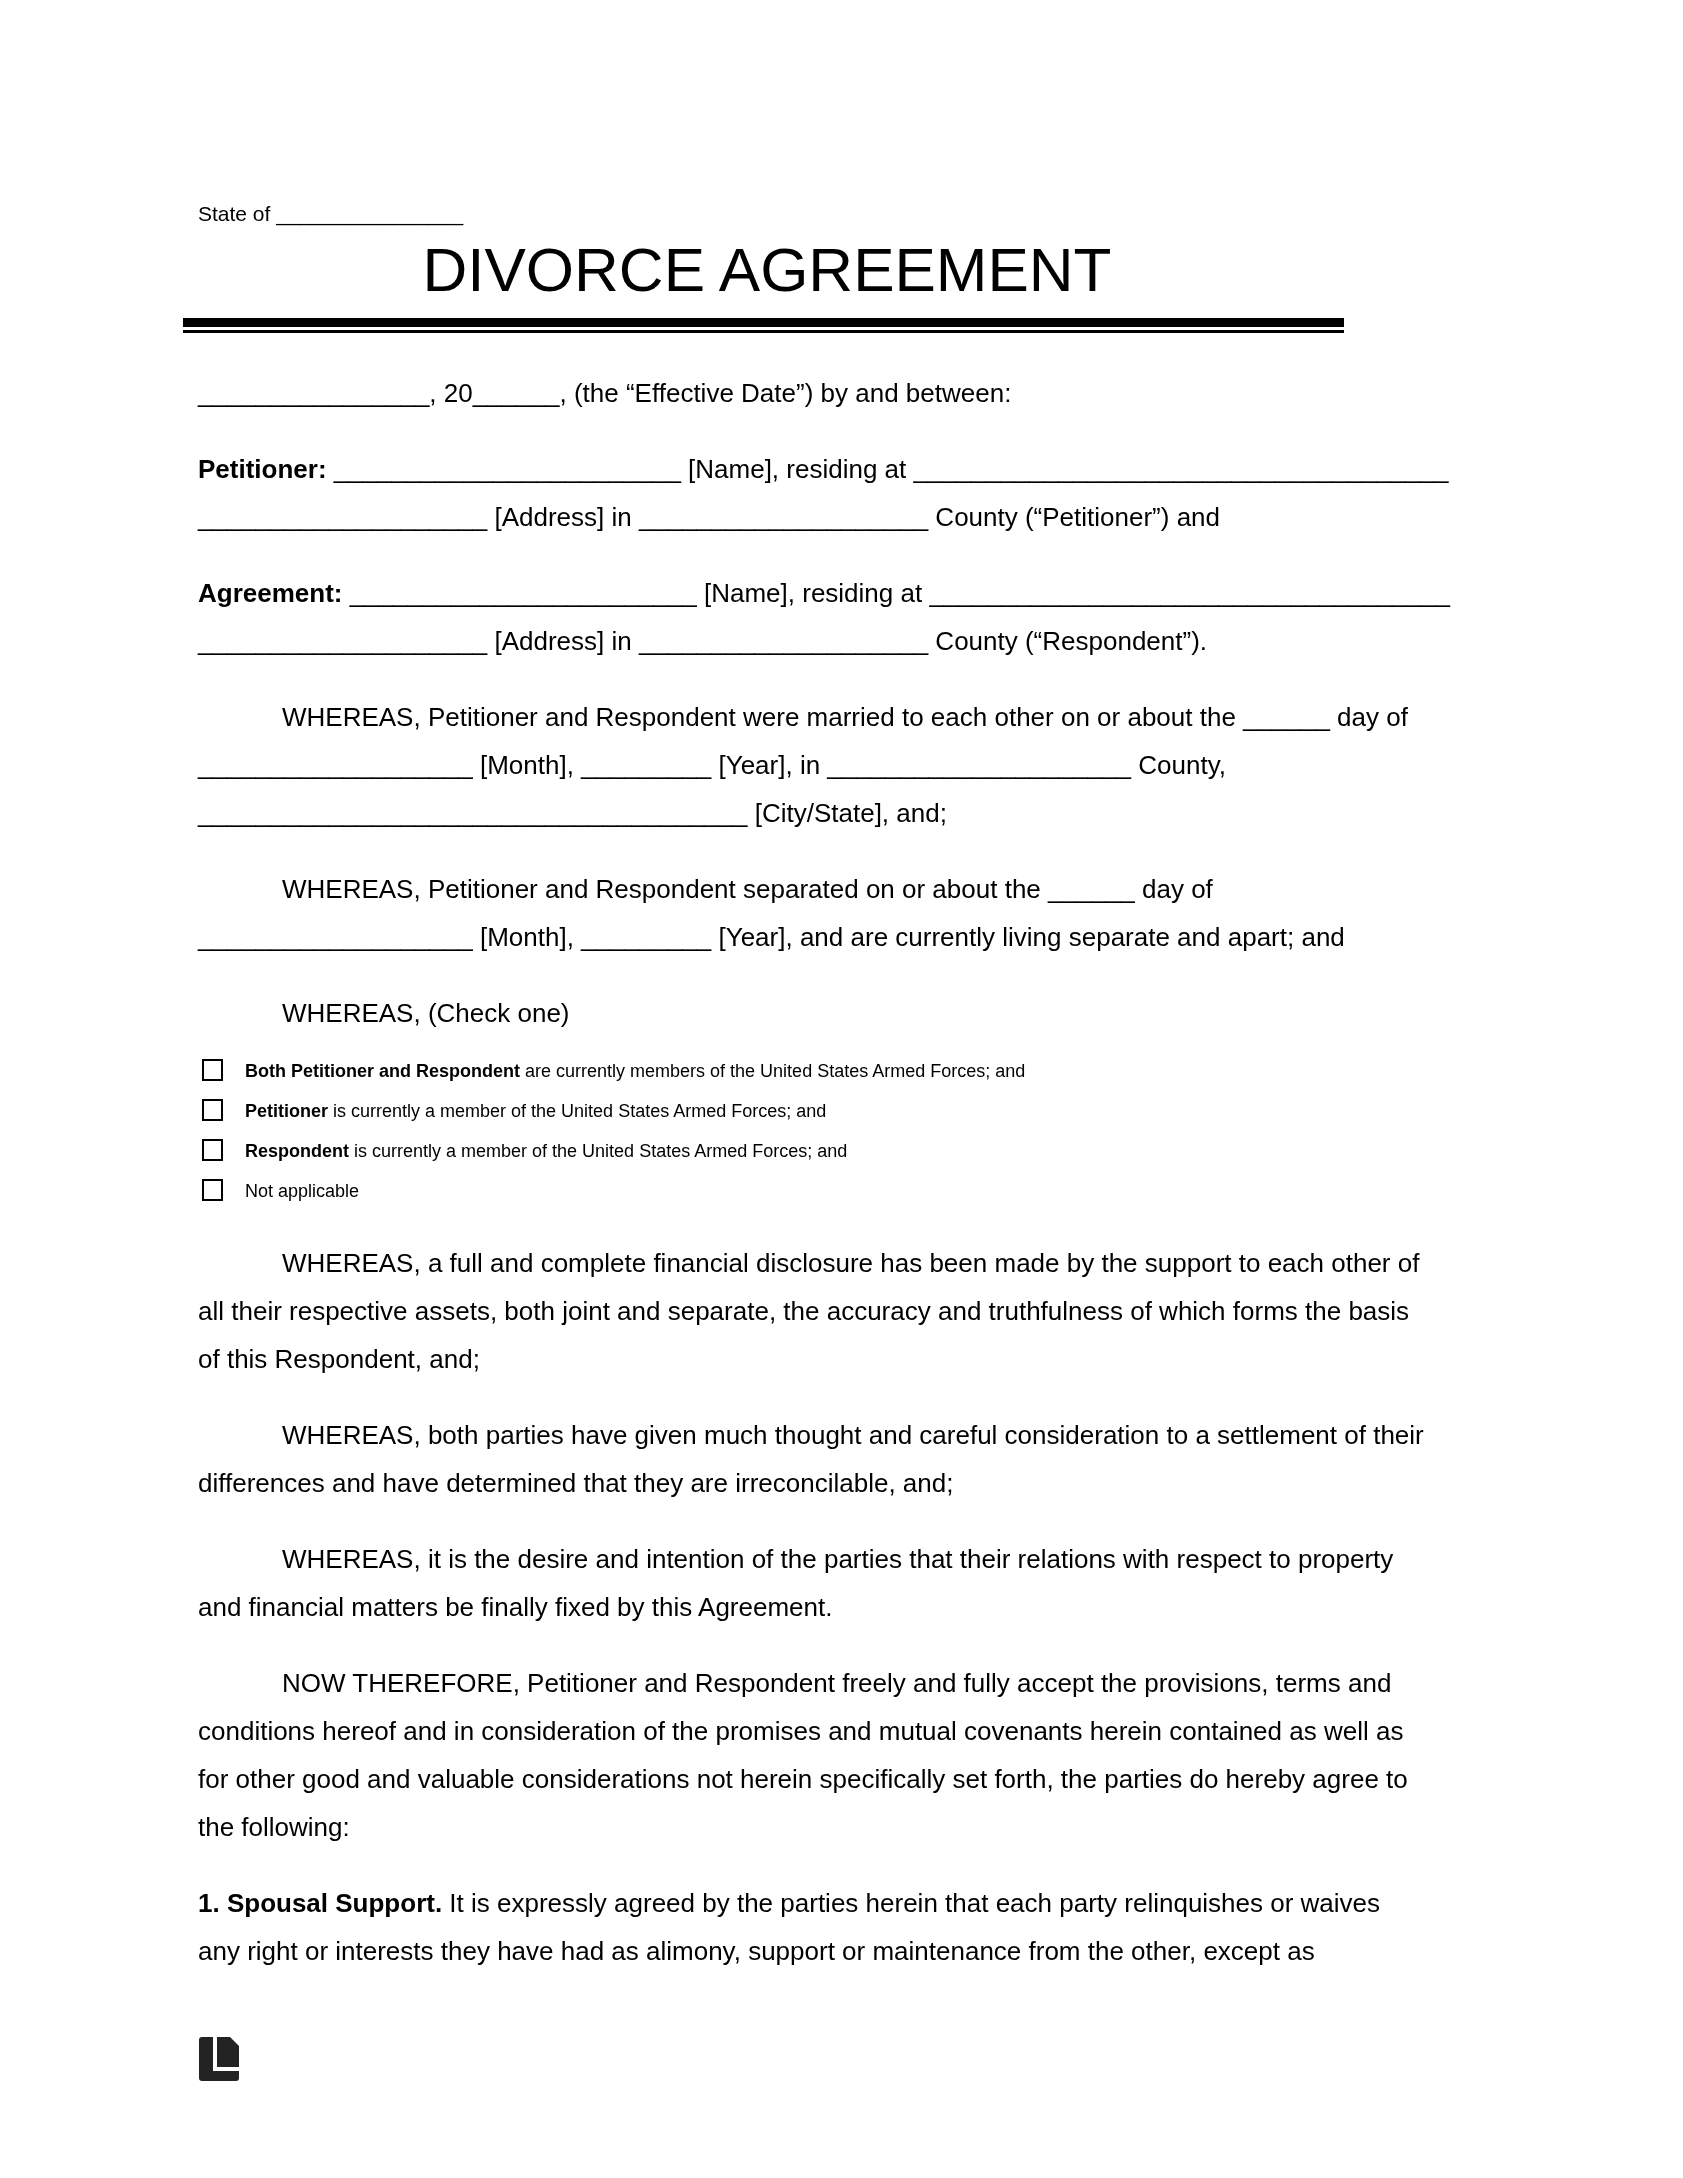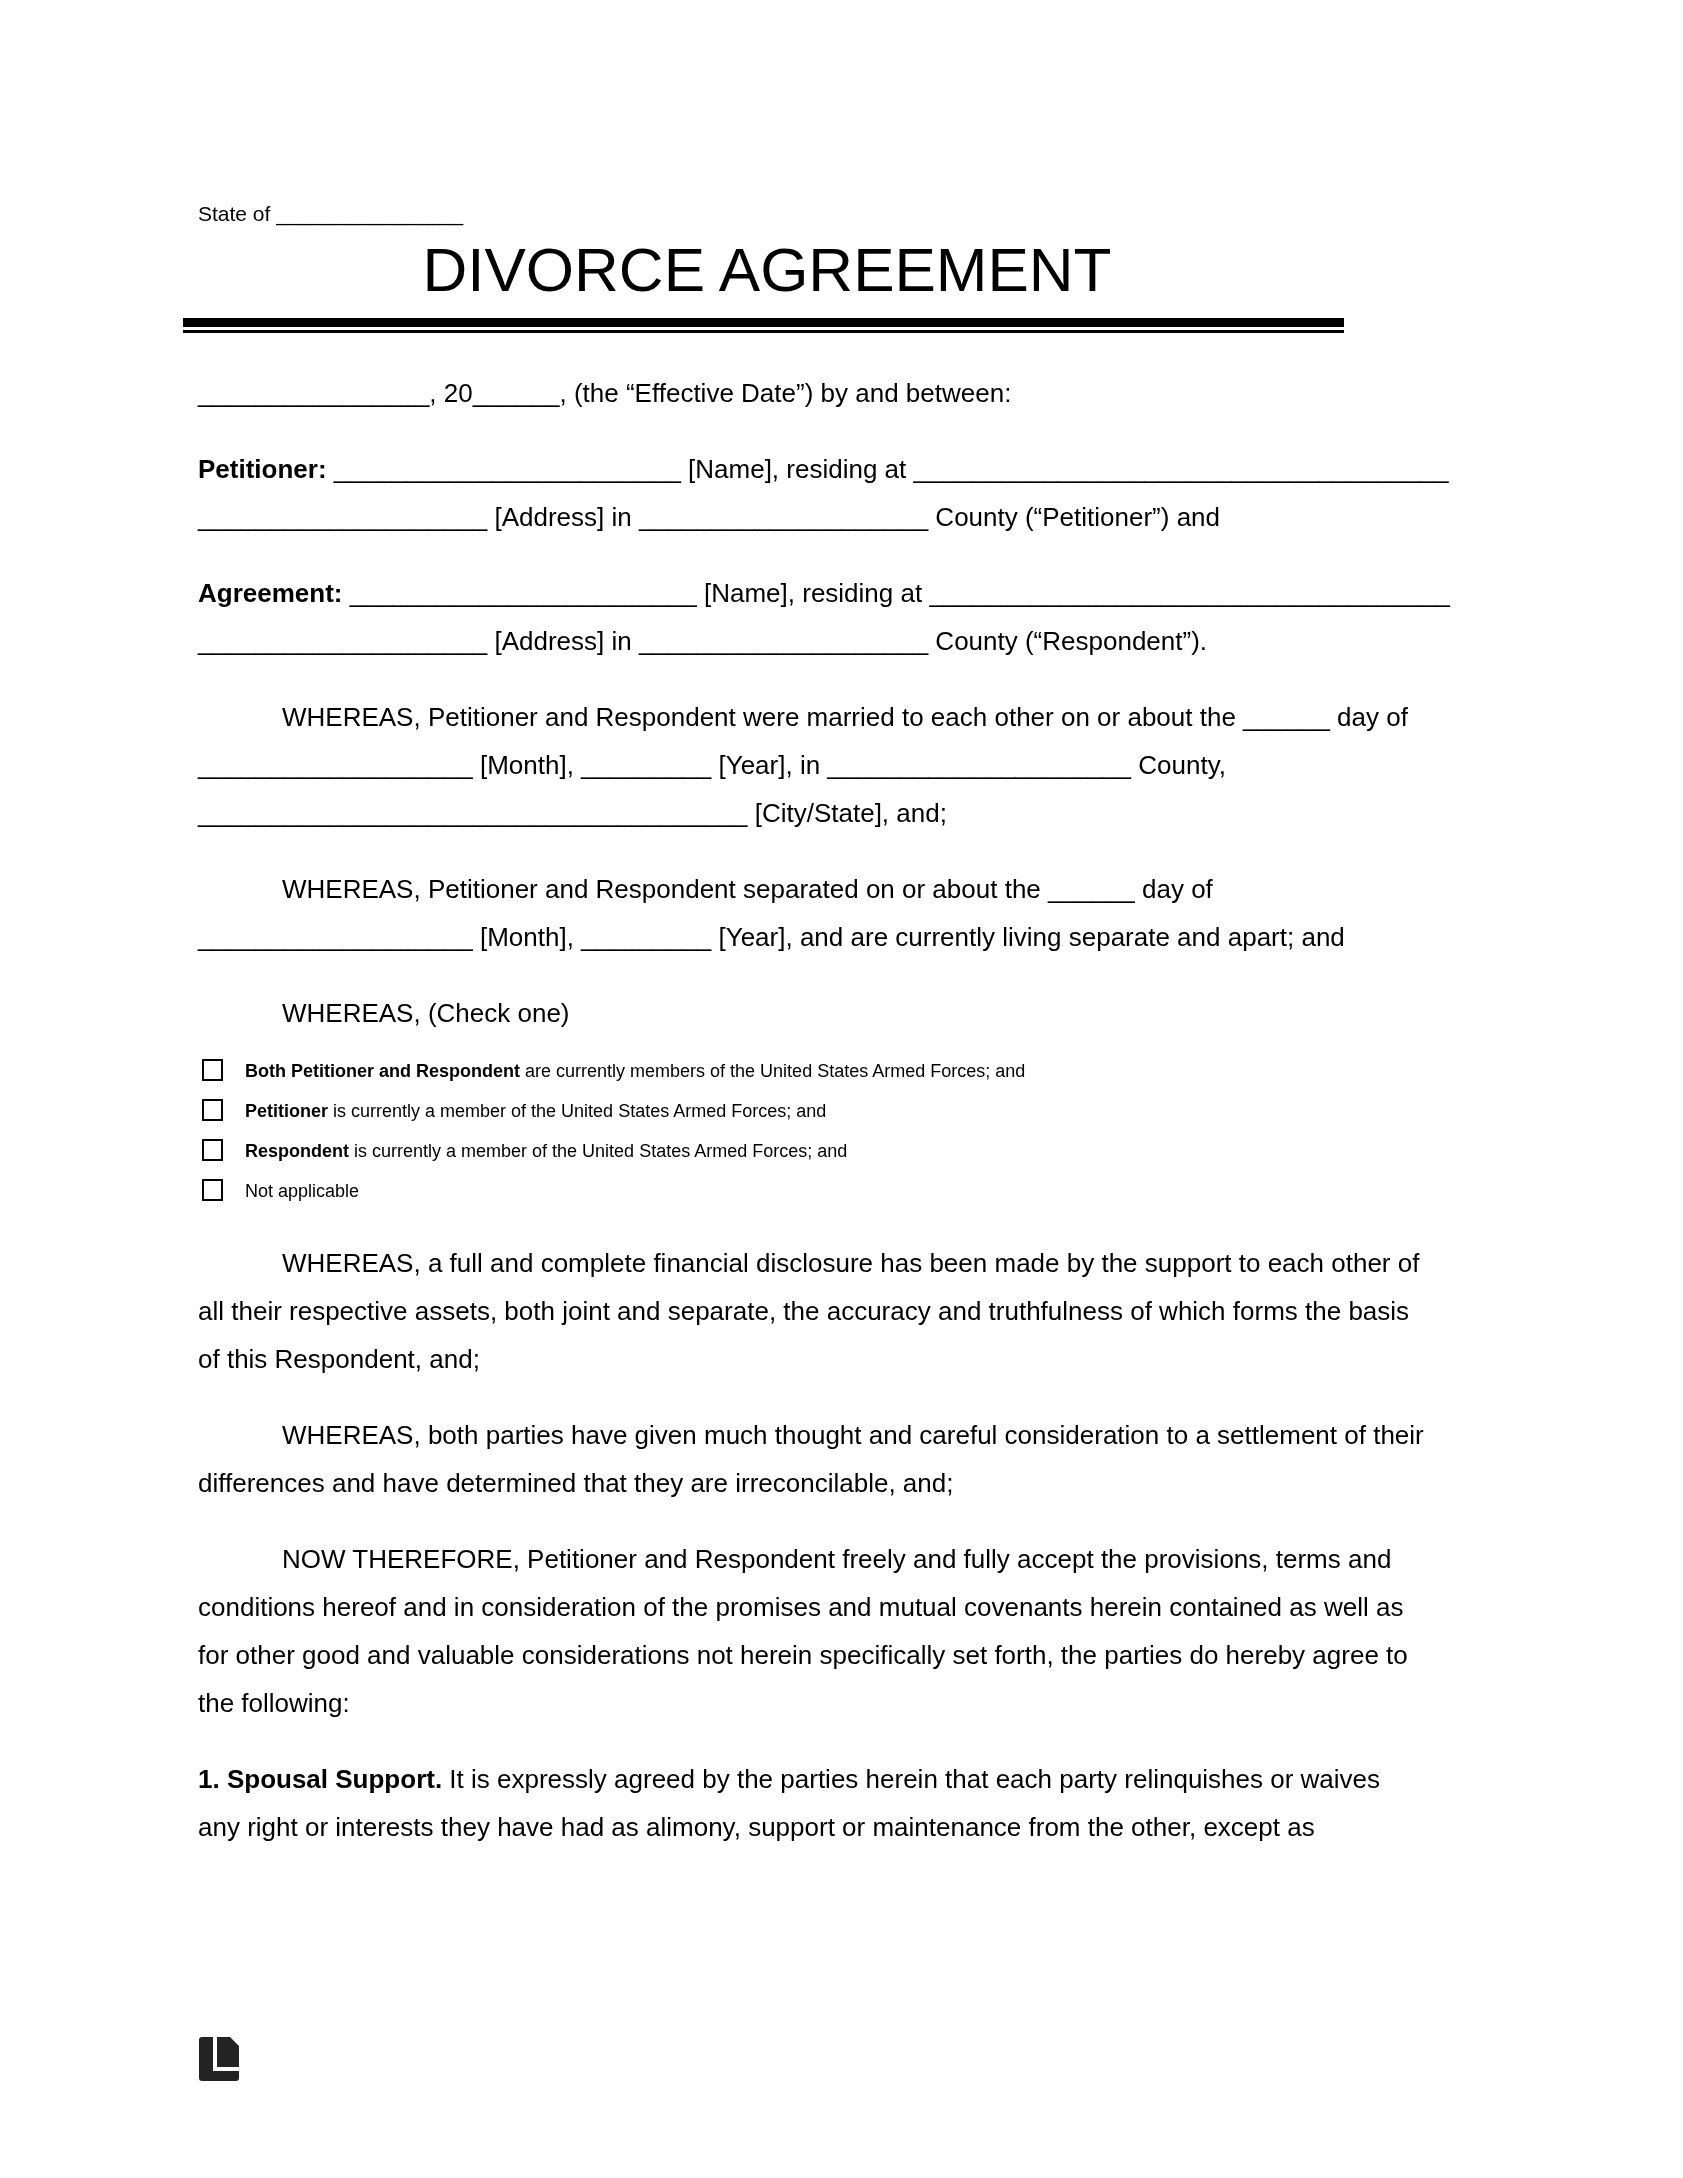--- a/index.html
+++ b/index.html
@@ -102,20 +102,24 @@
         <div class="para">
           <div class="line indent"><span>WHEREAS, a full and complete financial disclosure has been made by the support to each other of</span></div>
           <div class="line"><span>all their respective assets, both joint and separate, the accuracy and truthfulness of which forms the basis</span></div>
           <div class="line"><span>of this Respondent, and;</span></div>
         </div>
         <div class="para">
           <div class="line indent"><span>WHEREAS, both parties have given much thought and careful consideration to a settlement of their</span></div>
           <div class="line"><span>differences and have determined that they are irreconcilable, and;</span></div>
         </div>
         <div class="para">
+          <div class="line indent"><span>WHEREAS, it is the desire and intention of the parties that their relations with respect to property</span></div>
+          <div class="line"><span>and financial matters be finally fixed by this Agreement.</span></div>
+        </div>
+        <div class="para">
           <div class="line indent"><span>NOW THEREFORE, Petitioner and Respondent freely and fully accept the provisions, terms and</span></div>
           <div class="line"><span>conditions hereof and in consideration of the promises and mutual covenants herein contained as well as</span></div>
           <div class="line"><span>for other good and valuable considerations not herein specifically set forth, the parties do hereby agree to</span></div>
           <div class="line"><span>the following:</span></div>
         </div>
         <div class="para">
           <div class="line"><span class="b">1. Spousal Support.</span><span> It is expressly agreed by the parties herein that each party relinquishes or waives</span></div>
           <div class="line"><span>any right or interests they have had as alimony, support or maintenance from the other, except as</span></div>
         </div>
       </div>

